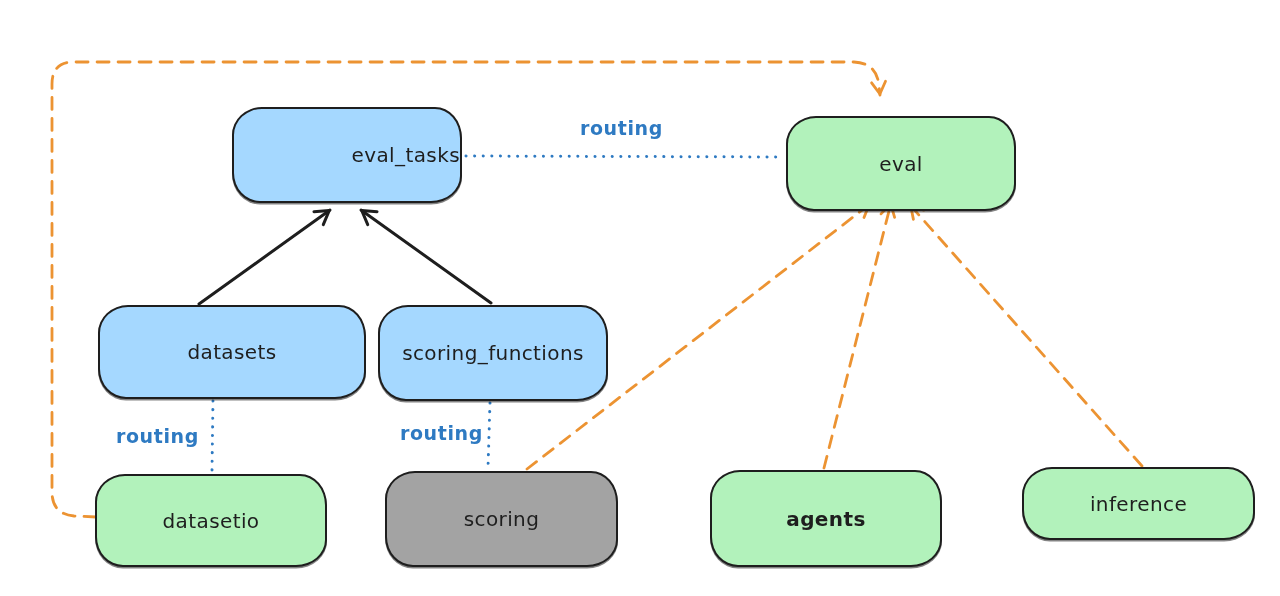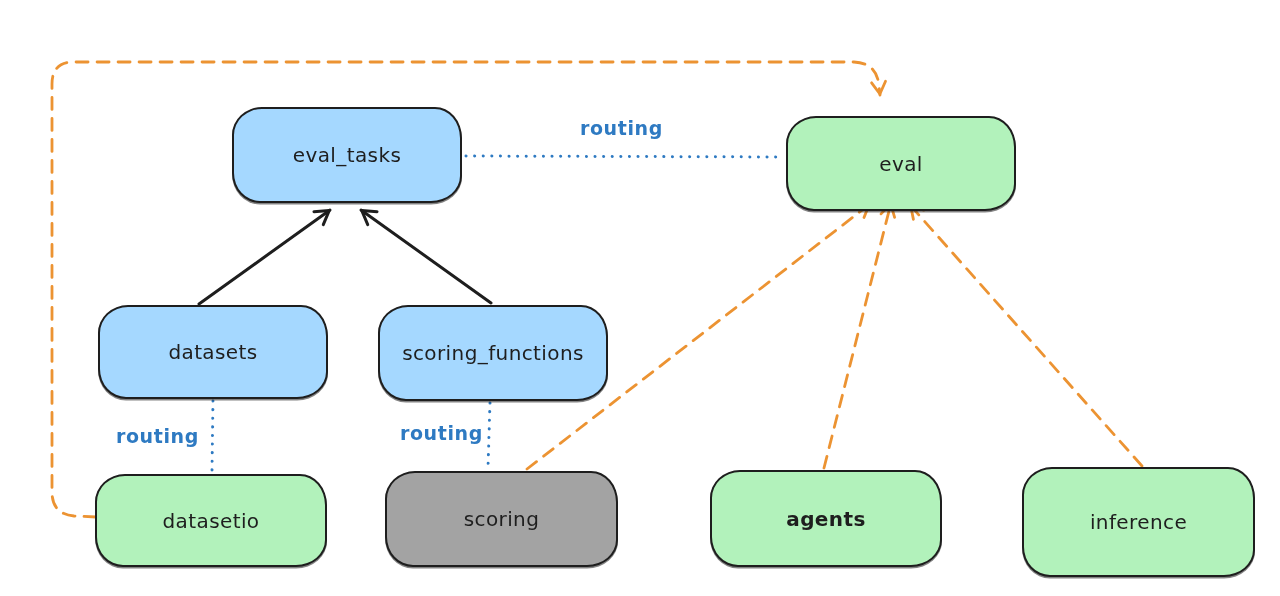--- a/index.html
+++ b/index.html
@@ -68,49 +68,49 @@
     <path d="M 199 304 L 330 210" fill="none" stroke-width="3" stroke-linecap="round" marker-end="url(#arrowBlack)" stroke="#1e1e1e"></path>
     <path d="M 491 303 L 361 210" fill="none" stroke-width="3" stroke-linecap="round" marker-end="url(#arrowBlack)" stroke="#1e1e1e"></path>
 
     <path d="M 96 517 L 74 516 Q 52 514 52 492 L 52 84 Q 52 62 74 62 L 854 62 Q 877 63 879 86 L 880 95" fill="none" stroke-width="2.8" stroke-linecap="round" stroke-dasharray="12 9" marker-end="url(#arrowOrange)" stroke="#ec9332"></path>
 
     <path d="M 527 469 L 870 204" fill="none" stroke-width="2.8" stroke-linecap="round" stroke-dasharray="12 9" marker-end="url(#arrowOrange)" stroke="#ec9332"></path>
     <path d="M 824 468 L 891 203" fill="none" stroke-width="2.8" stroke-linecap="round" stroke-dasharray="12 9" marker-end="url(#arrowOrange)" stroke="#ec9332"></path>
     <path d="M 1142 466 L 910 205" fill="none" stroke-width="2.8" stroke-linecap="round" stroke-dasharray="12 9" marker-end="url(#arrowOrange)" stroke="#ec9332"></path>
   </svg>
 
-  <div class="node" style="left: 232px; top: 107px; width: 230px; height: 96px; background-color: rgb(165, 216, 255);">
+  <div class="node" style="left: 232px; top: 107px; width: 230px; height: 96px; background-color: rgb(165, 216, 255); justify-content: flex-end;">
     <span>eval_tasks</span>
   </div>
 
   <div class="node" style="left: 786px; top: 104px; width: 230px; height: 95px; background-color: rgb(178, 242, 187); margin-top: 12px;">
     <span>eval</span>
   </div>
 
-  <div class="node" style="left: 98px; top: 305px; width: 230px; height: 94px; background-color: rgb(165, 216, 255);">
+  <div class="node" style="left: 98px; top: 305px; width: 268px; height: 94px; background-color: rgb(165, 216, 255);">
     <span>datasets</span>
   </div>
 
   <div class="node" style="left: 378px; top: 305px; width: 230px; height: 96px; background-color: rgb(165, 216, 255);">
     <span>scoring_functions</span>
   </div>
 
   <div class="node" style="left: 95px; top: 474px; width: 232px; height: 93px; background-color: rgb(178, 242, 187);">
     <span>datasetio</span>
   </div>
 
   <div class="node" style="left: 385px; top: 471px; width: 233px; height: 96px; background-color: #a3a3a3;">
     <span>scoring</span>
   </div>
 
   <div class="node" style="left: 710px; top: 470px; width: 232px; height: 97px; background-color: rgb(178, 242, 187); font-weight: bold;">
     <span>agents</span>
   </div>
 
-  <div class="node" style="left: 1022px; top: 467px; width: 233px; height: 110px; background-color: rgb(178, 242, 187);">
+  <div class="node" style="left: 1022px; top: 467px; width: 233px; height: 73px; background-color: rgb(178, 242, 187);">
     <span>inference</span>
   </div>
 
   <div class="routing-label" style="left: 580px; top: 117px; color: rgb(46, 122, 194);">routing</div>
 
   <div class="routing-label" style="left: 116px; top: 425px; color: rgb(46, 122, 194);">routing</div>
 
   <div class="routing-label" style="left: 400px; top: 422px; color: rgb(46, 122, 194);">routing</div>
 
 </div>

